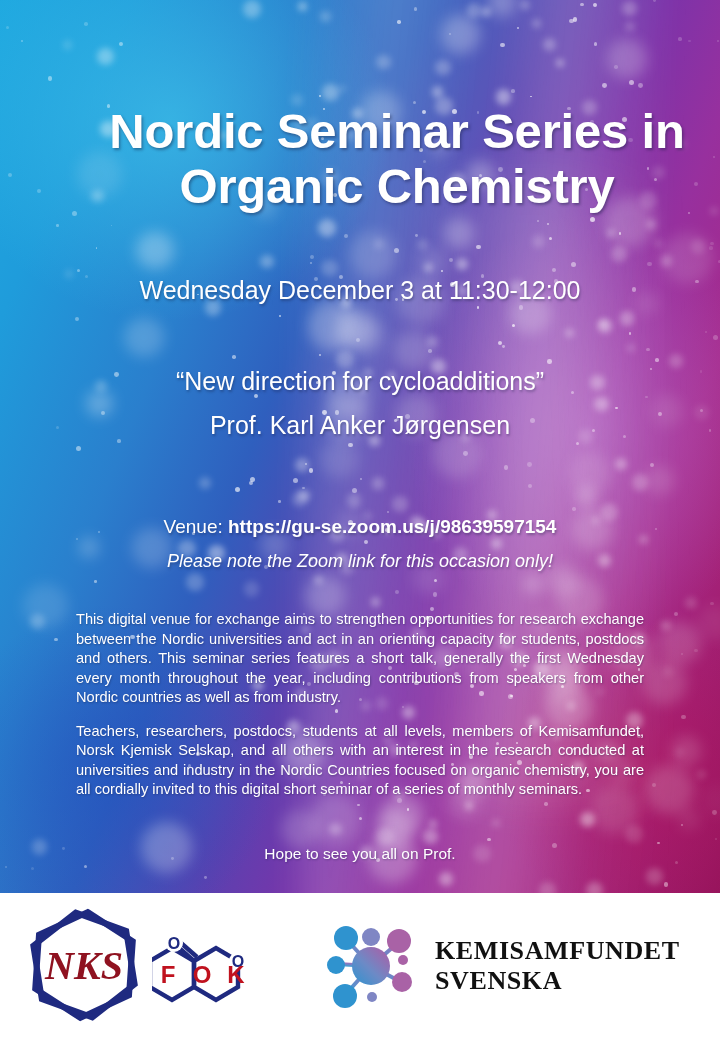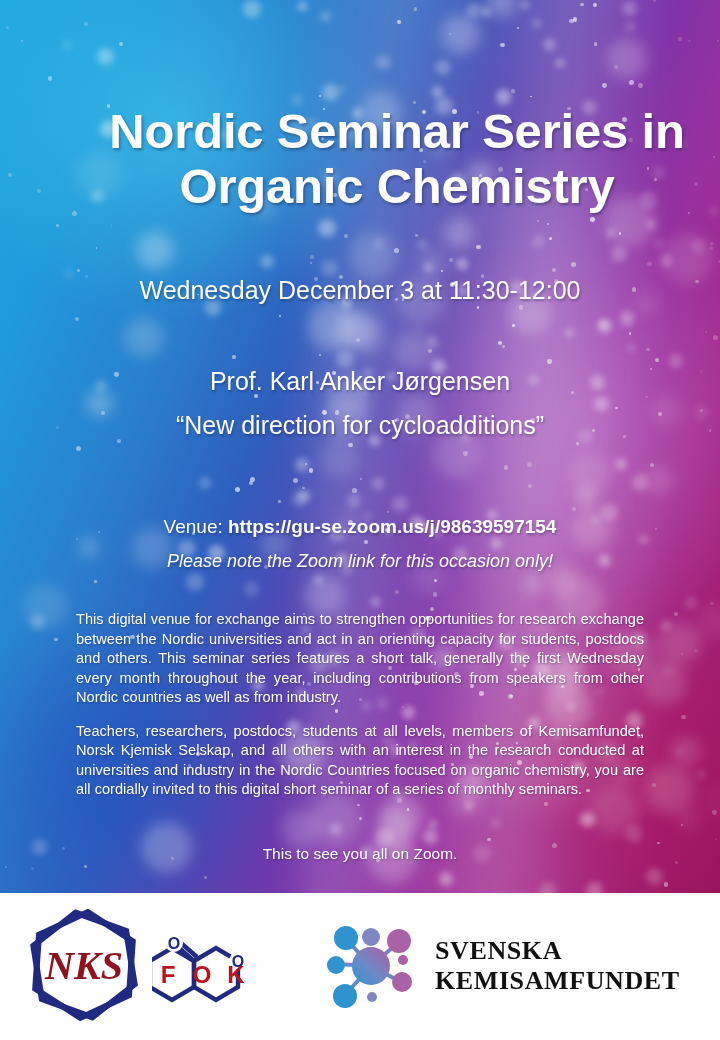--- a/index.html
+++ b/index.html
@@ -686,37 +686,37 @@
       </div>
   </div>
 
   <div class="content">
 
     <div class="title">Nordic Seminar Series in Organic Chemistry</div>
 
     <div class="datetime">Wednesday December 3 at 11:30-12:00</div>
 
     <div class="talk">
+      <div>“New direction for cycloadditions”</div>
       <div>Prof. Karl Anker Jørgensen</div>
-      <div>“New direction for cycloadditions”</div>
     </div>
 
     <div class="venue">
       <span>Venue:</span>
       <span class="url">https://gu-se.zoom.us/j/98639597154</span>
     </div>
 
     <div class="note">Please note the Zoom link for this occasion only!</div>
 
     <div class="body-copy">
       <p>This digital venue for exchange aims to strengthen opportunities for research exchange between the Nordic universities and act in an orienting capacity for students, postdocs and others. This seminar series features a short talk, generally the first Wednesday every month throughout the year, including contributions from speakers from other Nordic countries as well as from industry.</p>
       <p>Teachers, researchers, postdocs, students at all levels, members of Kemisamfundet, Norsk Kjemisk Selskap, and all others with an interest in the research conducted at universities and industry in the Nordic Countries focused on organic chemistry, you are all cordially invited to this digital short seminar of a series of monthly seminars.</p>
     </div>
 
-    <div class="closing">This to see you all on Zoom.</div>
+    <div class="closing">Hope to see you all on Prof.</div>
   </div>
 
   <div class="footer">
 
     <div class="logo-nks">
       <svg width="112" height="118" viewBox="0 0 112 118">
         <g fill="none" stroke="#1f2a80" stroke-width="6" stroke-linejoin="miter">
           <polygon points="56,5 103,31 103,85 56,111 9,85 9,31" transform="rotate(4 56 58)"></polygon>
           <polygon points="56,5 103,31 103,85 56,111 9,85 9,31" transform="rotate(-9 56 58)"></polygon>
         </g>
@@ -771,19 +771,19 @@
         <circle cx="21" cy="18" r="12" fill="#2f93cf"></circle>
         <circle cx="11" cy="45" r="9" fill="#2f93cf"></circle>
         <circle cx="20" cy="76" r="12" fill="#2f93cf"></circle>
         <circle cx="46" cy="17" r="9" fill="#7f86c4"></circle>
         <circle cx="74" cy="21" r="12" fill="#a962a6"></circle>
         <circle cx="78" cy="40" r="5" fill="#a962a6"></circle>
         <circle cx="77" cy="62" r="10" fill="#a962a6"></circle>
         <circle cx="47" cy="77" r="5" fill="#7f86c4"></circle>
       </svg>
       <div class="svenska-text">
+        <div>KEMISAMFUNDET</div>
         <div>SVENSKA</div>
-        <div>KEMISAMFUNDET</div>
       </div>
     </div>
 
   </div>
 </div>
 
 </body></html>

